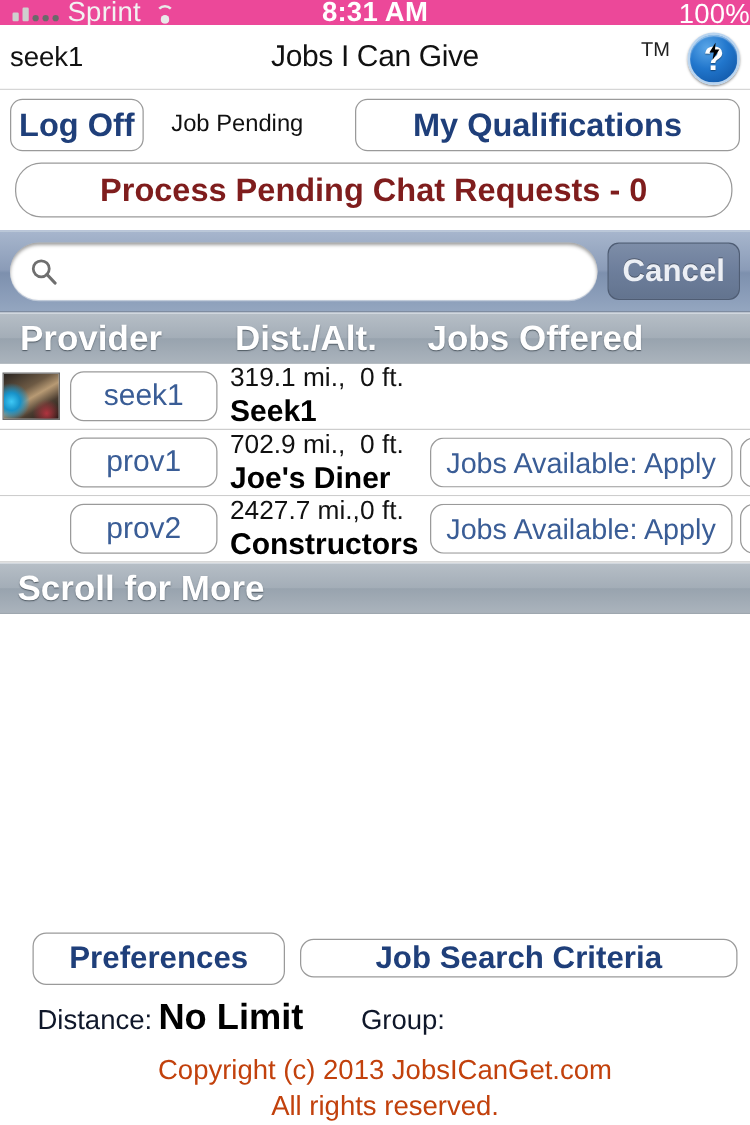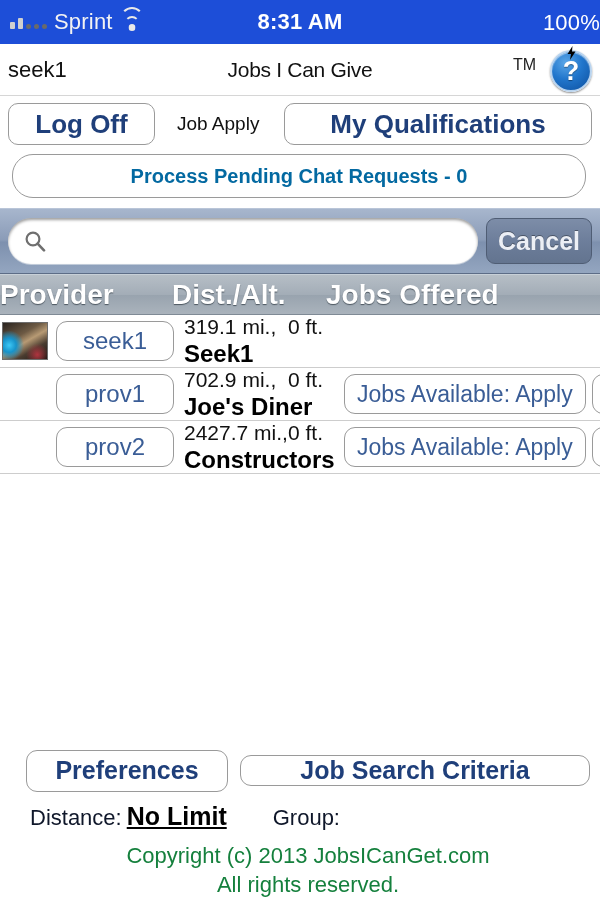--- a/index.html
+++ b/index.html
@@ -6,21 +6,21 @@
   html, body {
     width: 600px; height: 900px;
     font-family: "Liberation Sans", sans-serif;
     background: #ffffff;
     overflow: hidden;
   }
   #app { position: relative; width: 600px; height: 900px; background: #fff; }
 
   
   .statusbar {
-    height: 44px; background: #1d4ed8; color: #e8e8e8;
+    height: 20px; background: #ec4899; color: #e8e8e8;
     display: flex; align-items: center; position: relative;
     font-size: 21px; letter-spacing: .2px;
   }
   .sb-left { display: flex; align-items: center; gap: 7px; padding-left: 10px; }
   .sig { display: flex; align-items: flex-end; gap: 3px; height: 14px; }
   .sig i { display: block; width: 5px; border-radius: 1px; background: #cfcfcf; }
   .sig i.d { background: #6a6a6a; border-radius: 50%; width: 5px; height: 5px; }
   .sig i:nth-child(1) { height: 7px; }
   .sig i:nth-child(2) { height: 11px; }
   .carrier { font-size: 22px; font-weight: 400; color: #f2f2f2; }
@@ -55,46 +55,46 @@
   .bolt { position: relative; z-index: 2; width: 9px; height: 14px; }
 
   
   .titlebar {
     height: 52px; position: relative; display: flex; align-items: center;
     border-bottom: 1px solid #d6d6d6; background: #fff;
   }
   .user-tag { position: absolute; left: 8px; font-size: 22px; color: #111; }
   .app-title {
     position: absolute; left: 0; right: 0; text-align: center;
-    font-size: 21px; color: #111; font-weight: 400; letter-spacing: -.3px;
+    font-size: 24px; color: #111; font-weight: 400; letter-spacing: -.3px;
   }
   .tm { position: absolute; right: 64px; top: 12px; font-size: 16px; color: #222; }
   .help-btn {
     position: absolute; right: 8px; top: 6px; width: 42px; height: 42px; border-radius: 50%;
     background: radial-gradient(circle at 36% 28%, #5ba7e8 0%, #2176cc 45%, #0d4f9e 100%);
     box-shadow: 0 1px 2px rgba(0,0,0,.45), inset 0 1px 1px rgba(255,255,255,.55);
     border: 2px solid #b9d4ef;
     display: flex; align-items: center; justify-content: center;
     color: #fff; font-size: 27px; font-weight: 700; line-height: 1;
     text-shadow: 0 1px 1px rgba(0,0,0,.4);
   }
 
   
   .actions { display: flex; align-items: center; padding: 7px 8px 0 8px; gap: 6px; }
   .btn {
     border: 1px solid #9a9a9a; border-radius: 10px; background: #fff;
     color: #1f3f7a; font-weight: 700; display: flex; align-items: center;
     justify-content: center; text-align: center;
   }
-  .btn.logoff { width: 147px; height: 42px; font-size: 26px; }
+  .btn.logoff { width: 107px; height: 42px; font-size: 26px; }
   .loggedon { font-size: 19px; color: #111; line-height: 1.15; margin-left: 16px; }
   .btn.quals { margin-left: auto; width: 308px; height: 42px; font-size: 26px; }
   .btn.chatreq {
-    margin: 9px 12px 0 12px; height: 44px; width: 574px; font-size: 20px;
-    color: #0369a1; font-weight: 700; border-radius: 21px;
+    margin: 9px 12px 0 12px; height: 44px; width: 574px; font-size: 26px;
+    color: #7f1d1d; font-weight: 700; border-radius: 21px;
   }
 
   
   .searchwrap {
     margin-top: 10px; height: 66px; padding: 10px 8px;
     background: linear-gradient(to bottom, #a7b6cd 0%, #8b9cb8 48%, #7d90ae 52%, #94a6c0 100%);
     border-top: 1px solid #b9c5d8; border-bottom: 1px solid #5d6d87;
     display: flex; align-items: center; gap: 8px;
   }
   .searchfield {
@@ -116,21 +116,21 @@
   }
 
   
   .colhead, .scrollmore {
     height: 41px; display: flex; align-items: center;
     background: linear-gradient(to bottom, #b6bec6 0%, #a3adb7 50%, #98a3ae 51%, #aab3bc 100%);
     border-bottom: 1px solid #7f8a95; border-top: 1px solid #c8d0d8;
     color: #fff; font-size: 28px; font-weight: 700;
     text-shadow: 0 1px 1px rgba(60,70,80,.85);
   }
-  .colhead span { padding-left: 0; }
+  .colhead span { padding-left: 16px; }
   .ch-provider { width: 172px; padding-left: 14px; }
   .ch-dist { width: 154px; }
   .ch-jobs { flex: 1; }
   .scrollmore { padding-left: 14px; }
 
   .row {
     height: 53px; display: flex; align-items: center;
     border-bottom: 1px solid #cdcdcd; background: #fff; position: relative;
   }
   .thumb {
@@ -164,22 +164,22 @@
     display: flex; align-items: center; justify-content: center; white-space: nowrap;
   }
 
   
   .bottom { position: absolute; left: 16px; right: 0; bottom: 0; background: #fff; }
   .bottom-btns { display: flex; align-items: center; padding: 0 10px; gap: 12px; }
   .btn.prefs { width: 202px; height: 42px; font-size: 25px; border-radius: 11px; }
   .btn.criteria { flex: 1; height: 31px; font-size: 25px; border-radius: 11px; }
   .meta { display: flex; align-items: baseline; padding: 10px 0 0 14px; gap: 46px; }
   .meta-label { font-size: 22px; color: #0f172a; }
-  .meta-val { font-size: 25px; font-weight: 700; color: #000; margin-left: 5px; text-decoration: underline; }
-  .copyright { text-align: center; font-size: 22px; color: #15803d; line-height: 1.35; padding-top: 10px; }
+  .meta-val { font-size: 29px; font-weight: 700; color: #000; margin-left: 5px; }
+  .copyright { text-align: center; font-size: 22px; color: #c2410c; line-height: 1.35; padding-top: 10px; }
 </style>
 </head>
 <body>
 
 <div id="app">
 
   <div class="statusbar">
     <div class="sb-left">
       <span class="sig">
         <i></i>
@@ -213,21 +213,21 @@
   <div class="titlebar">
     <div class="user-tag">seek1</div>
     <div class="app-title">Jobs I Can Give</div>
     <div class="tm">TM</div>
     <div class="help-btn">?</div>
   </div>
 
   <div class="actions">
     <div class="btn logoff">Log Off</div>
     <div class="loggedon">
-      <div>Job Apply</div>
+      <div>Job Pending</div>
     </div>
     <div class="btn quals">My Qualifications</div>
   </div>
   <div class="btn chatreq">Process Pending Chat Requests - 0</div>
 
   <div class="searchwrap">
     <div class="searchfield">
       <svg class="mag" viewBox="0 0 22 22">
         <circle cx="9" cy="9" r="6.4" fill="none" stroke="#6f6f6f" stroke-width="2.2"></circle>
         <line x1="13.6" y1="13.6" x2="20" y2="20.4" stroke="#6f6f6f" stroke-width="2.6" stroke-linecap="round"></line>
@@ -281,20 +281,21 @@
         <span class="dft">0 ft.</span>
       </div>
       <div class="pname">Constructors</div>
     </div>
     <div class="jobs-cell">
       <div class="apply-btn">Jobs Available: Apply</div>
       <div class="chat-btn">Chat</div>
     </div>
   </div>
 
+  <div class="scrollmore">Scroll for More</div>
 
   <div class="bottom">
     <div class="bottom-btns">
       <div class="btn prefs">Preferences</div>
       <div class="btn criteria">Job Search Criteria</div>
     </div>
     <div class="meta">
       <div>
         <span class="meta-label">Distance:</span><span class="meta-val">No Limit</span>
       </div>

